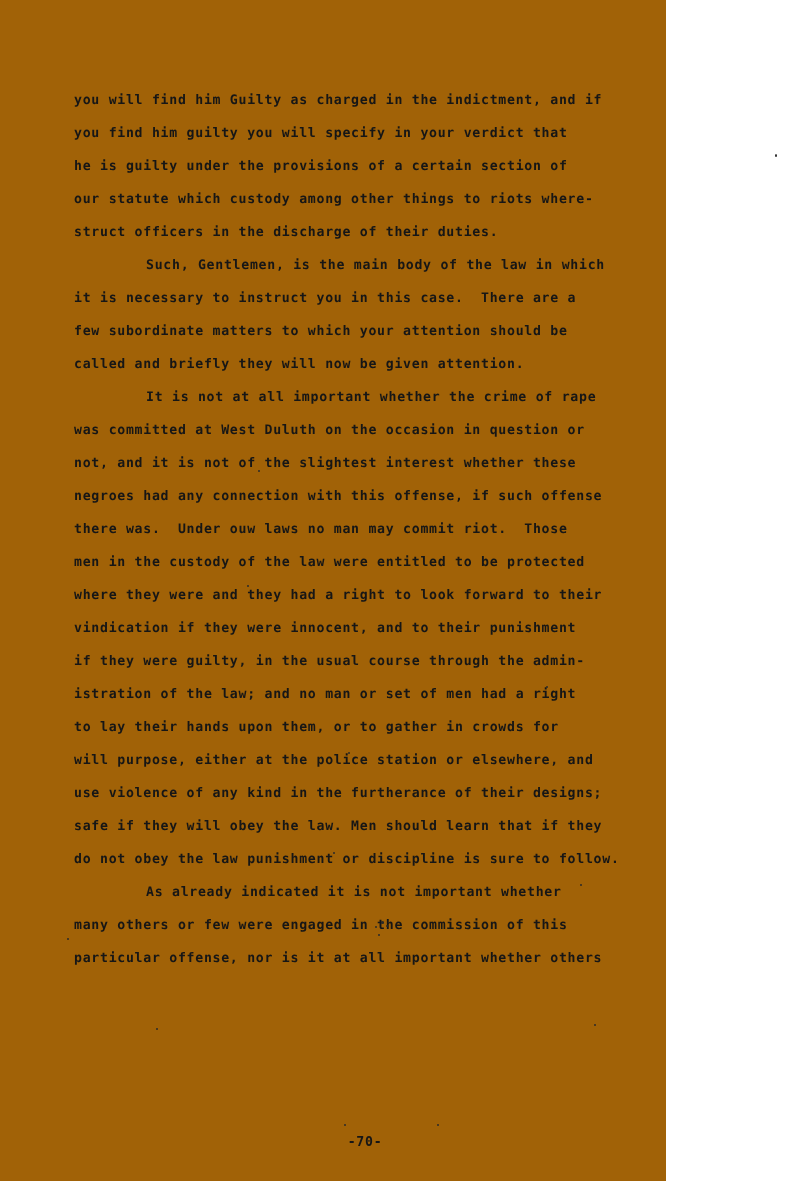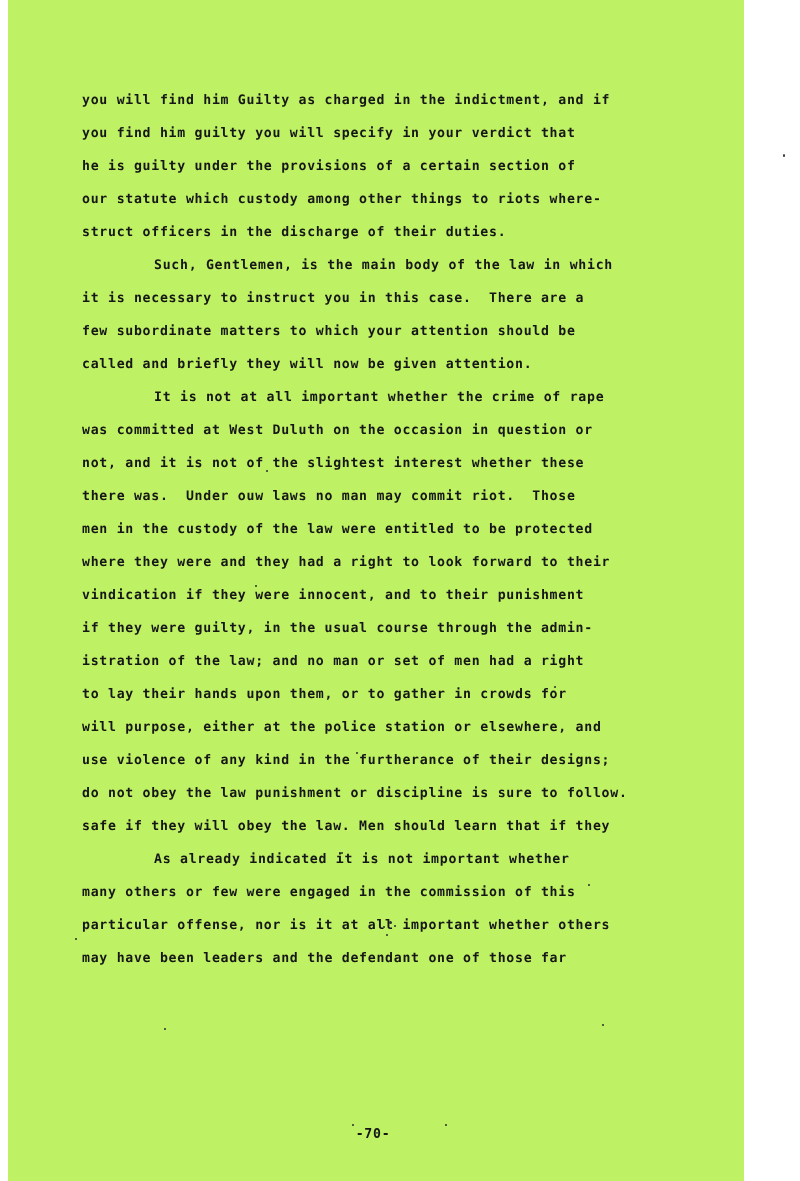--- a/index.html
+++ b/index.html
@@ -11,25 +11,25 @@
     width: 800px;
     height: 1181px;
     position: relative;
     overflow: hidden;
     font-family: "DejaVu Sans Mono", "Liberation Mono", monospace;
   }
 
   
   #page-sheet {
     position: absolute;
-    left: 8px;
+    left: 0;
     top: 0;
-    width: 736px;
+    width: 666px;
     height: 1181px;
-    background: #bef264;
+    background: #a16207;
   }
 
   
   #typescript-body {
     position: absolute;
     left: 74px;
     top: 84px;
     width: 660px;
   }
 
@@ -61,20 +61,21 @@
     font-family: "DejaVu Sans Mono", "Liberation Mono", monospace;
     font-size: 13.2px;
     font-weight: 700;
     letter-spacing: 0.72px;
     color: #161616;
     white-space: pre;
   }
   #page-folio .folio-inner {
     display: inline-block;
     margin-left: -70px;
+    margin-top: 8px;
   }
 
   
   .speck {
     position: absolute;
     background: #2b2b2b;
     border-radius: 50%;
     pointer-events: none;
   }
 </style>
@@ -94,37 +95,37 @@
       <div class="typed-paragraph">
         <div class="typed-line indent">Such, Gentlemen, is the main body of the law in which</div>
         <div class="typed-line">it is necessary to instruct you in this case.  There are a</div>
         <div class="typed-line">few subordinate matters to which your attention should be</div>
         <div class="typed-line">called and briefly they will now be given attention.</div>
       </div>
       <div class="typed-paragraph">
         <div class="typed-line indent">It is not at all important whether the crime of rape</div>
         <div class="typed-line">was committed at West Duluth on the occasion in question or</div>
         <div class="typed-line">not, and it is not of the slightest interest whether these</div>
+        <div class="typed-line">negroes had any connection with this offense, if such offense</div>
         <div class="typed-line">there was.  Under ouw laws no man may commit riot.  Those</div>
         <div class="typed-line">men in the custody of the law were entitled to be protected</div>
         <div class="typed-line">where they were and they had a right to look forward to their</div>
         <div class="typed-line">vindication if they were innocent, and to their punishment</div>
         <div class="typed-line">if they were guilty, in the usual course through the admin-</div>
         <div class="typed-line">istration of the law; and no man or set of men had a right</div>
         <div class="typed-line">to lay their hands upon them, or to gather in crowds for</div>
         <div class="typed-line">will purpose, either at the police station or elsewhere, and</div>
         <div class="typed-line">use violence of any kind in the furtherance of their designs;</div>
+        <div class="typed-line">safe if they will obey the law. Men should learn that if they</div>
         <div class="typed-line">do not obey the law punishment or discipline is sure to follow.</div>
-        <div class="typed-line">safe if they will obey the law. Men should learn that if they</div>
       </div>
       <div class="typed-paragraph">
         <div class="typed-line indent">As already indicated it is not important whether</div>
         <div class="typed-line">many others or few were engaged in the commission of this</div>
         <div class="typed-line">particular offense, nor is it at all important whether others</div>
-        <div class="typed-line">may have been leaders and the defendant one of those far</div>
       </div>
     </div>
 
   <div id="page-folio"><span class="folio-inner">-70-</span></div>
 
   <span class="speck" style="left:775px; top:154px; width:2px; height:3px;"></span>
   <span class="speck" style="left:258px; top:470px; width:2px; height:2px;"></span>
   <span class="speck" style="left:247px; top:585px; width:2px; height:2px;"></span>
   <span class="speck" style="left:546px; top:686px; width:2px; height:2px;"></span>
   <span class="speck" style="left:348px; top:752px; width:2px; height:2px;"></span>

